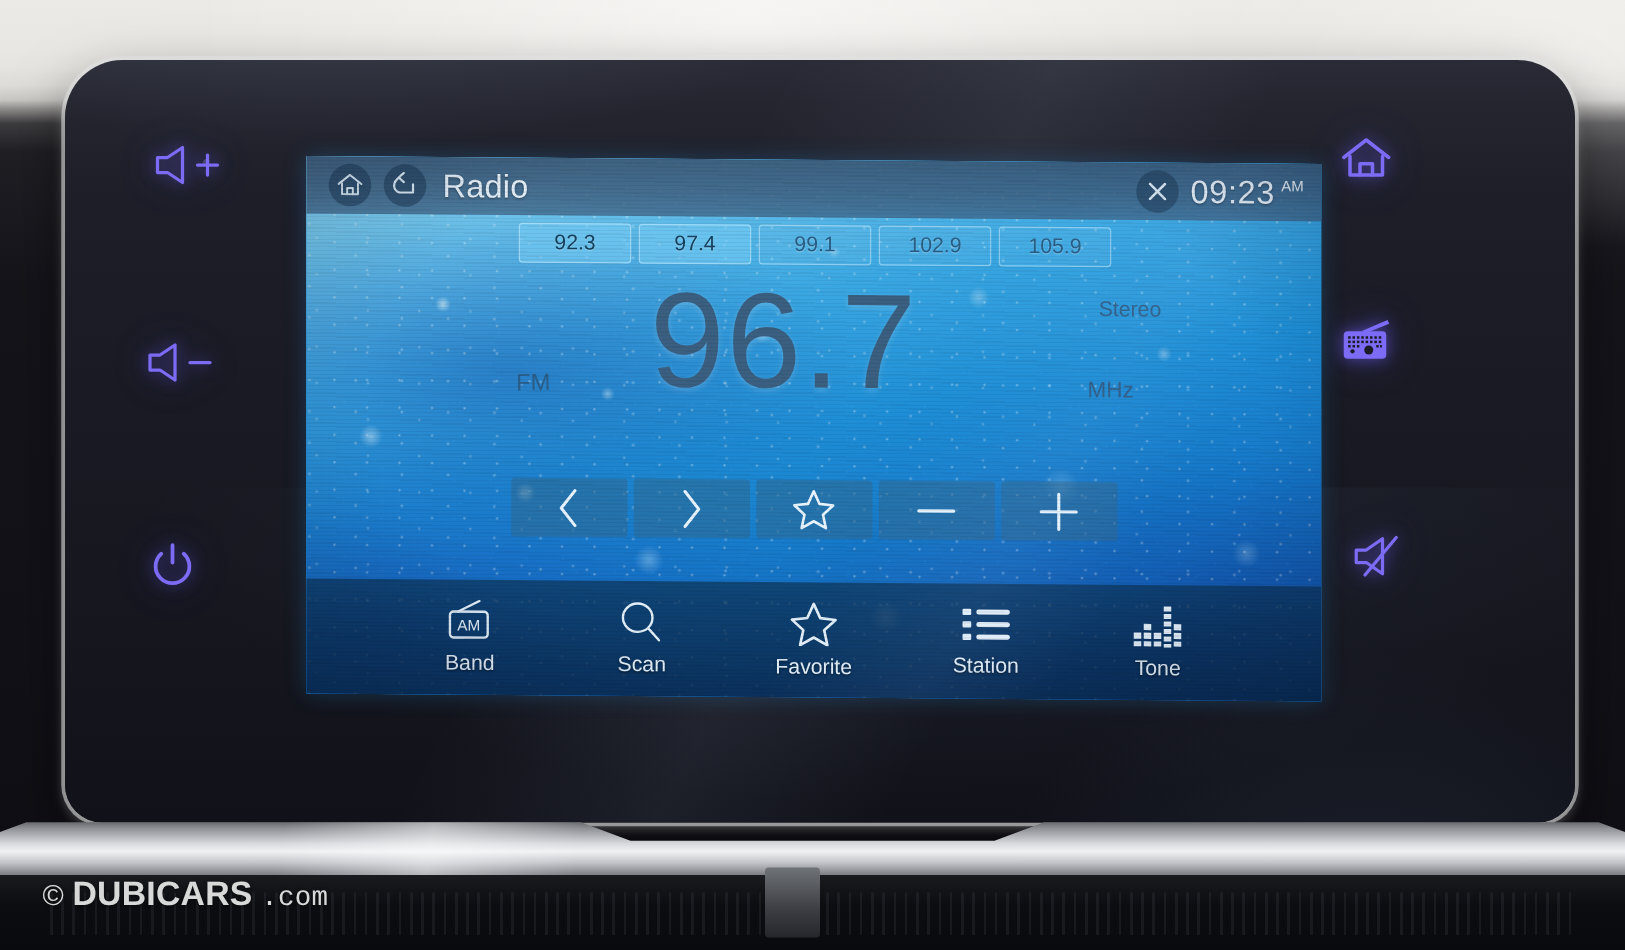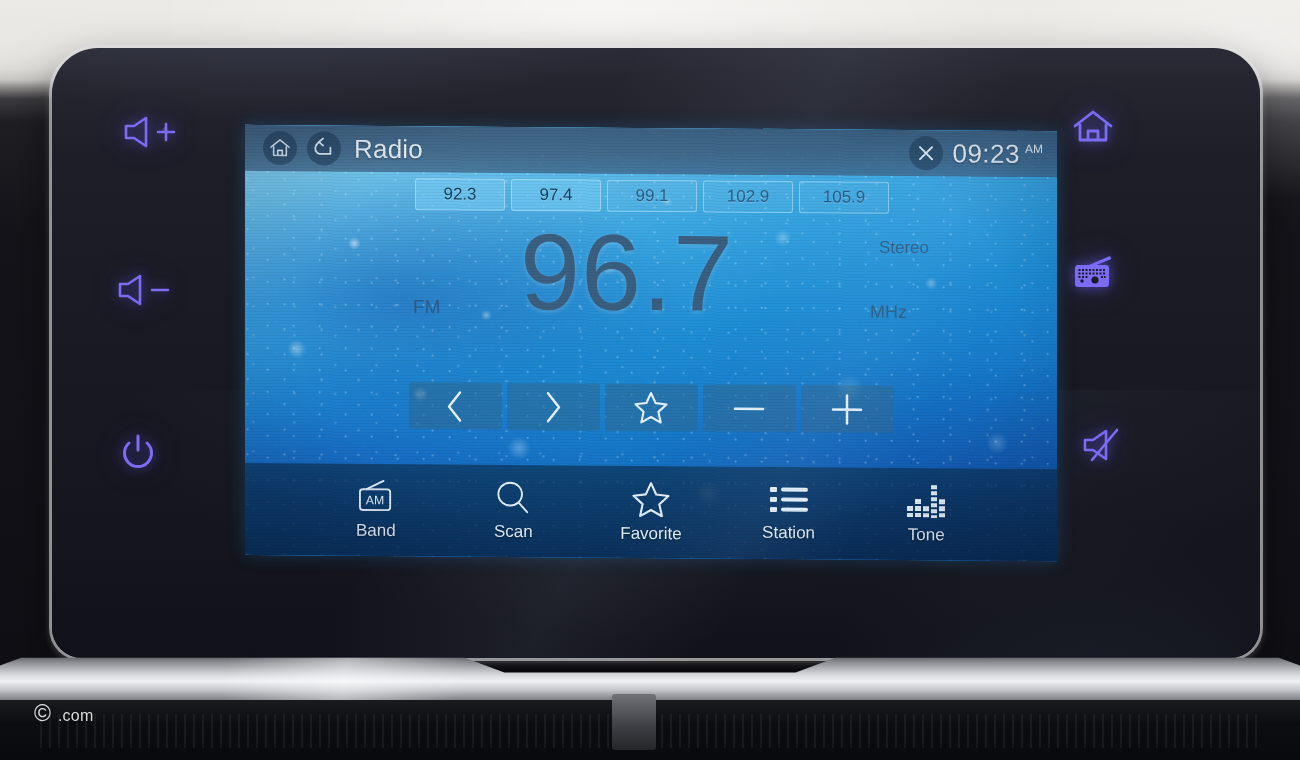--- a/index.html
+++ b/index.html
@@ -283,21 +283,21 @@
   
   #watermark {
     position: absolute; left: 34px; top: 700px;
     display: flex; align-items: baseline; gap: 7px;
     color: rgba(245,245,245,0.88);
     text-shadow: 0 1px 3px rgba(0,0,0,0.55);
     z-index: 80;
   }
   #wm-c { font-size: 23px; }
   #wm-brand { font-size: 27px; font-weight: bold; letter-spacing: .2px; }
-  #wm-tld { font-size: 16px; letter-spacing: .2px; }
+  #wm-tld { font-size: 22px; letter-spacing: .2px; font-family: Liberation Mono, monospace; }
 </style>
 </head>
 <body>
 
 <div id="scene">
   <div class="dash-glow"></div>
 
   <div id="head-unit">
     <div class="mic-dot"></div>
   </div>
@@ -508,15 +508,16 @@
     <div class="glass-glare"></div>
   </div>
 
   <div id="chrome-trim"></div>
   <div id="chrome-shine"></div>
   <div id="vent"></div>
   <div id="vent-tab"></div>
 
   <div id="watermark">
     <span id="wm-c">©</span>
+    <span id="wm-brand">DUBICARS</span>
     <span id="wm-tld">.com</span>
   </div>
 </div>
 
 </body></html>

